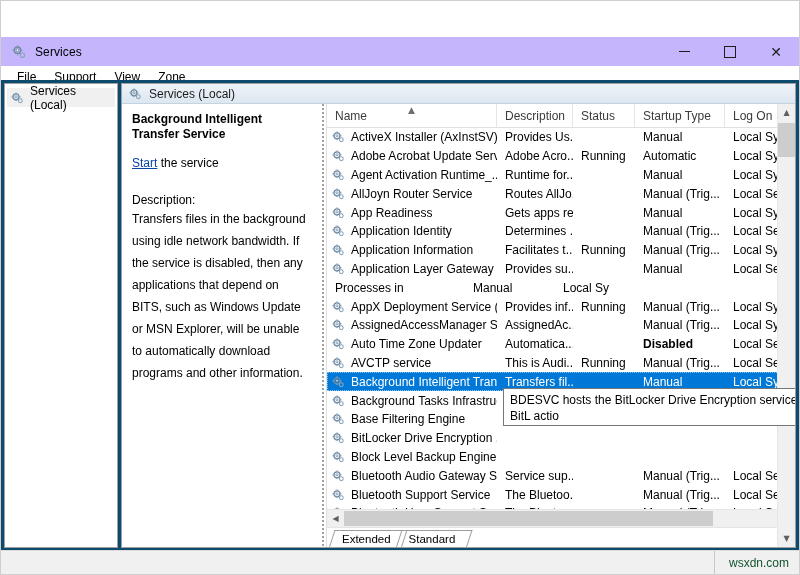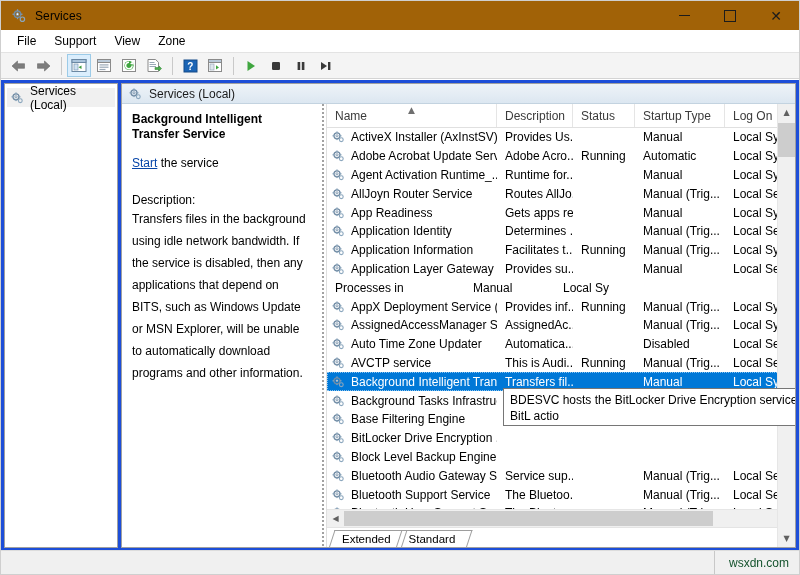--- a/index.html
+++ b/index.html
@@ -23,25 +23,26 @@
     height: 575px;
     background: #ffffff;
     box-sizing: border-box;
     border: 1px solid #cfcfcf;
     overflow: hidden;
   }
 
   
   .titlebar {
     height: 29px;
-    background: #a16207;
+    background: #c4b5fd;
     display: flex;
     align-items: center;
     position: relative;
     border-bottom: 0;
+    margin-top: 36px;
   }
   .title-icon {
     width: 18px;
     height: 18px;
     margin-left: 9px;
     margin-right: 7px;
     position: relative;
     flex: none;
   }
   .title-text {
@@ -112,21 +113,21 @@
     border: 1px solid #9ccbe8;
   }
   .tb-sep {
     width: 1px; height: 18px; background: #c9c9c9; margin: 0 5px;
   }
 
   
   .content {
     position: absolute;
     top: 79px; left: 0; right: 0; bottom: 23px;
-    background: #1d4ed8;
+    background: #0c4a6e;
   }
 
   
   .tree-pane {
     position: absolute;
     left: 3px; top: 3px; bottom: 3px;
     width: 114px;
     background: #ffffff;
     border: 1px solid #a0a0a0;
     box-sizing: border-box;
@@ -867,21 +868,21 @@
                         <rect x="1.5" y="5.2" width="1.5" height="1.2"></rect>
                         <rect x="9" y="5.2" width="1.5" height="1.2"></rect>
                       </g>
                       <circle cx="10.3" cy="9.7" r="1.9" fill="none" stroke="#8aa6bd" stroke-width="1.1"></circle>
                     </svg>
                   </span>
                   <span>Auto Time Zone Updater</span>
                 </div>
                 <div class="cell" style="width: 76px;">Automatica...</div>
                 <div class="cell" style="width: 62px;"></div>
-                <div class="cell" style="width: 90px;">Disabled</div>
+                <div class="cell" style="width: 90px; font-weight: bold;">Disabled</div>
                 <div class="cell" style="width: 60px;">Local Se</div>
               </div>
               <div class="lv-row">
                 <div class="cell name" style="width: 170px;">
                   <span class="svc-ico">
                     <svg width="15" height="14" viewBox="0 0 15 14">
                       <circle cx="6" cy="5.8" r="3" fill="none" stroke="#6f8aa3" stroke-width="1.3"></circle>
                       <circle cx="6" cy="5.8" r="1.1" fill="#ffffff" stroke="#6f8aa3" stroke-width=".8"></circle>
                       <g fill="#86a2ba">
                         <rect x="5.4" y="1.4" width="1.2" height="1.5"></rect>

